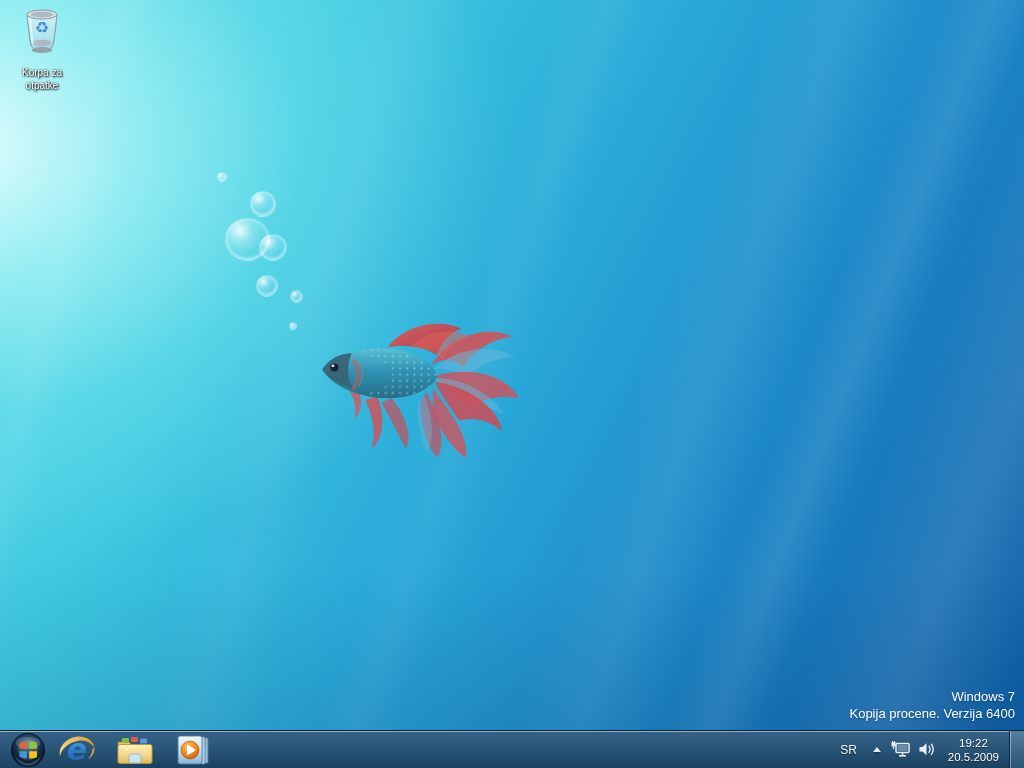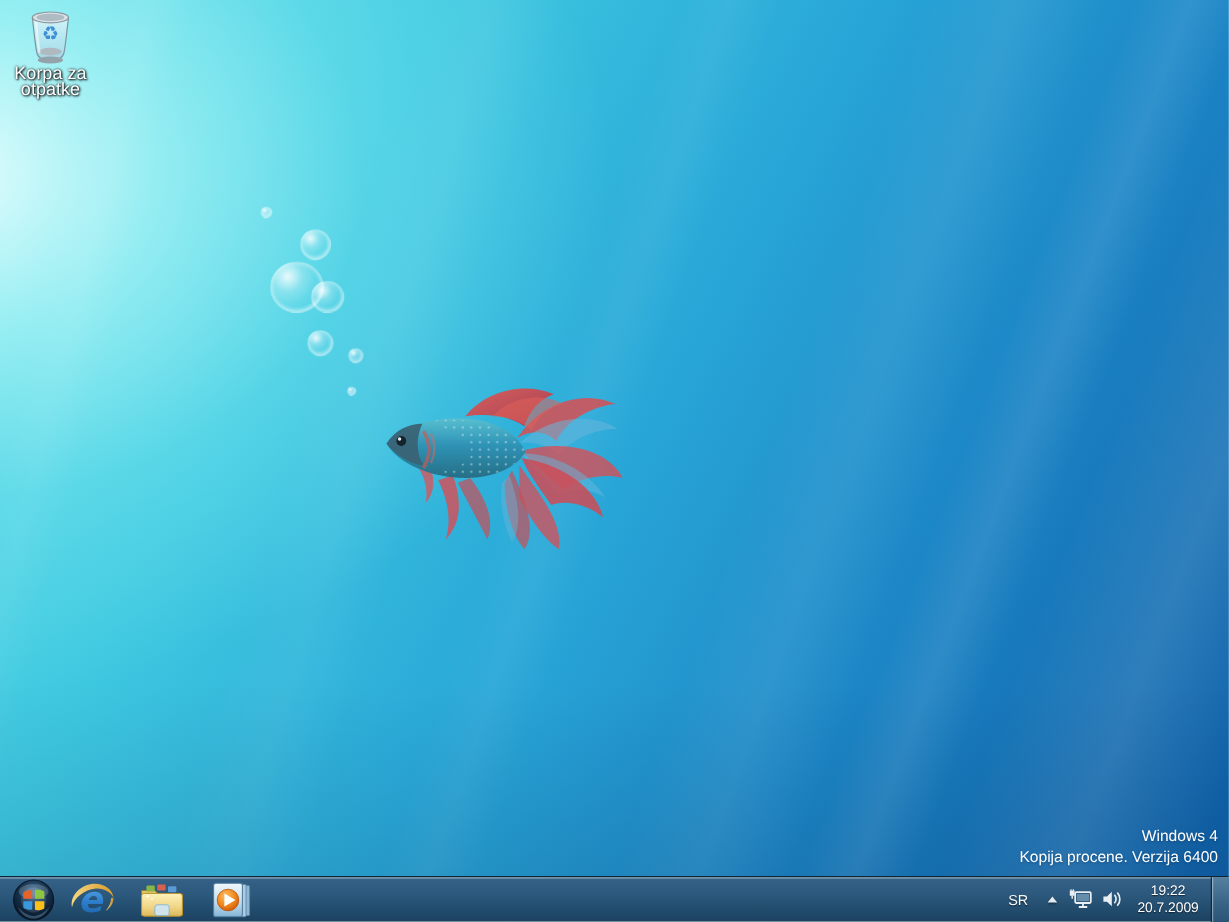--- a/index.html
+++ b/index.html
@@ -33,21 +33,21 @@
       rgba(255,255,255,.25) 30%,rgba(255,255,255,.05) 55%,rgba(255,255,255,0) 70%);
     box-shadow:inset 0 0 4px rgba(255,255,255,.55), inset -1px -2px 3px rgba(255,255,255,.35);
     border:1px solid rgba(255,255,255,.28);}
 
   
   .fish{position:absolute;left:318px;top:314px;width:205px;height:148px;}
 
   
   .desktop-icon{position:absolute;left:6px;top:6px;width:72px;text-align:center;cursor:default;}
   .desktop-icon .glyph{display:block;margin:0 auto;}
-  .icon-label{margin-top:1px;font-size:15px;line-height:13px;color:#fff;
+  .icon-label{margin-top:12px;font-size:10px;line-height:13px;color:#fff;
     text-shadow:0 0 2px #000,1px 1px 2px #000;}
 
   
   .watermark{position:absolute;right:9px;bottom:8px;text-align:right;color:#fff;
     text-shadow:0 1px 2px rgba(0,40,80,.45);}
   .watermark .l1{font-size:13px;line-height:17px;}
   .watermark .l2{font-size:13px;line-height:17px;}
 
   
   .taskbar{position:absolute;left:0;top:730px;width:1024px;height:38px;
@@ -156,21 +156,21 @@
       <ellipse cx="23" cy="44" rx="10.5" ry="3" fill="#93a2ab"></ellipse>
       <text x="23" y="27" text-anchor="middle" font-size="16" fill="#3f8fd6">♻</text>
       <path d="M11,12 C12,24 13,33 14,38" stroke="#ffffff" stroke-width="2" opacity="0.55" fill="none"></path>
       <ellipse cx="23" cy="8.5" rx="15" ry="4.5" fill="#d8e1e6" stroke="#8b979e" stroke-width="1"></ellipse>
       <ellipse cx="23" cy="8.5" rx="11.5" ry="3" fill="#aebbc2"></ellipse>
     </svg>
     <div class="icon-label">Korpa za otpatke</div>
   </div>
 
   <div class="watermark">
-    <div class="l1">Windows 4</div>
+    <div class="l1">Windows 7</div>
     <div class="l2">Kopija procene. Verzija 6400</div>
   </div>
 </div>
 
 <div class="taskbar">
 
   <button class="start-btn">
     <svg width="38" height="38" viewBox="0 0 40 40">
       <defs>
         <radialGradient id="orbG" cx="50%" cy="32%" r="70%">
@@ -280,18 +280,18 @@
     <div class="tray-ico">
       <svg width="18" height="15" viewBox="0 0 18 15">
         <path d="M1.5,5 L4.5,5 L8.5,1.2 L8.5,13.2 L4.5,9.5 L1.5,9.5 Z" fill="#e9eef2"></path>
         <path d="M11,4.2 C12.4,5.6 12.4,8.8 11,10.2" stroke="#e9eef2" stroke-width="1.4" fill="none" stroke-linecap="round"></path>
         <path d="M13.4,2.2 C15.8,4.6 15.8,9.8 13.4,12.2" stroke="#e9eef2" stroke-width="1.4" fill="none" stroke-linecap="round"></path>
       </svg>
     </div>
 
     <div class="tray-clock">
       <div class="time">19:22</div>
-      <div class="date">20.7.2009</div>
+      <div class="date">20.5.2009</div>
     </div>
 
     <button class="show-desktop"></button>
   </div>
 </div>
 
 </body></html>

